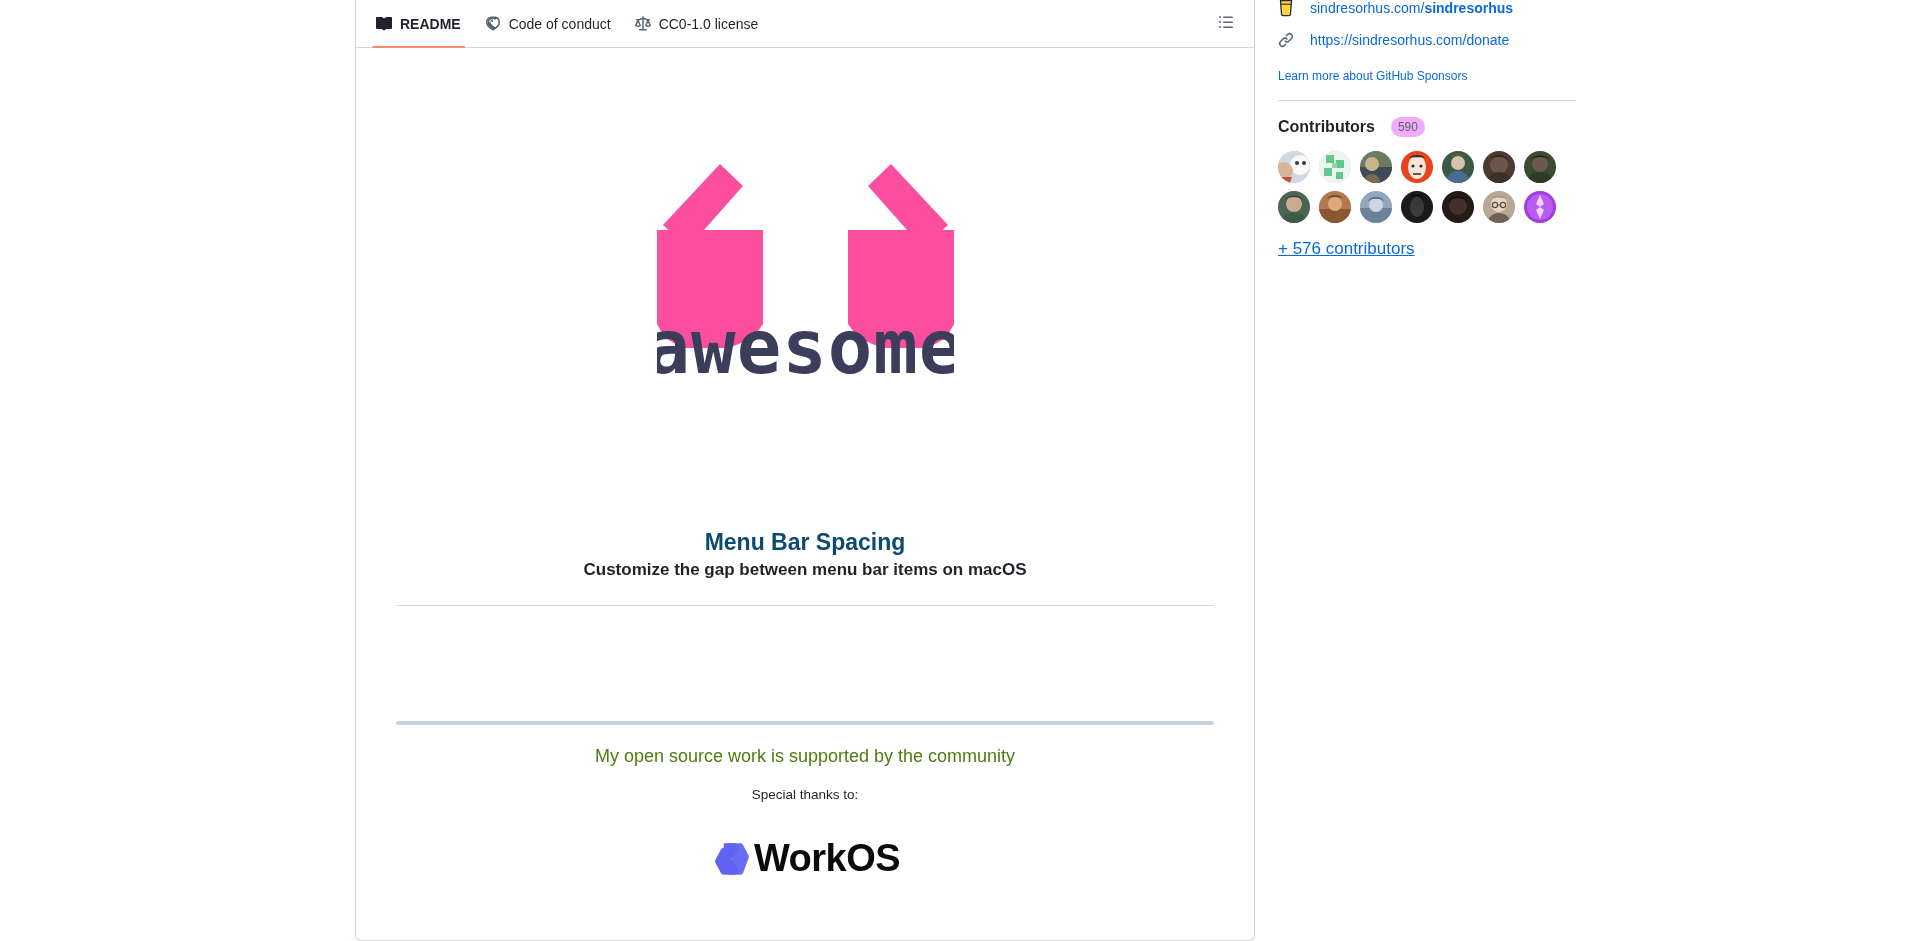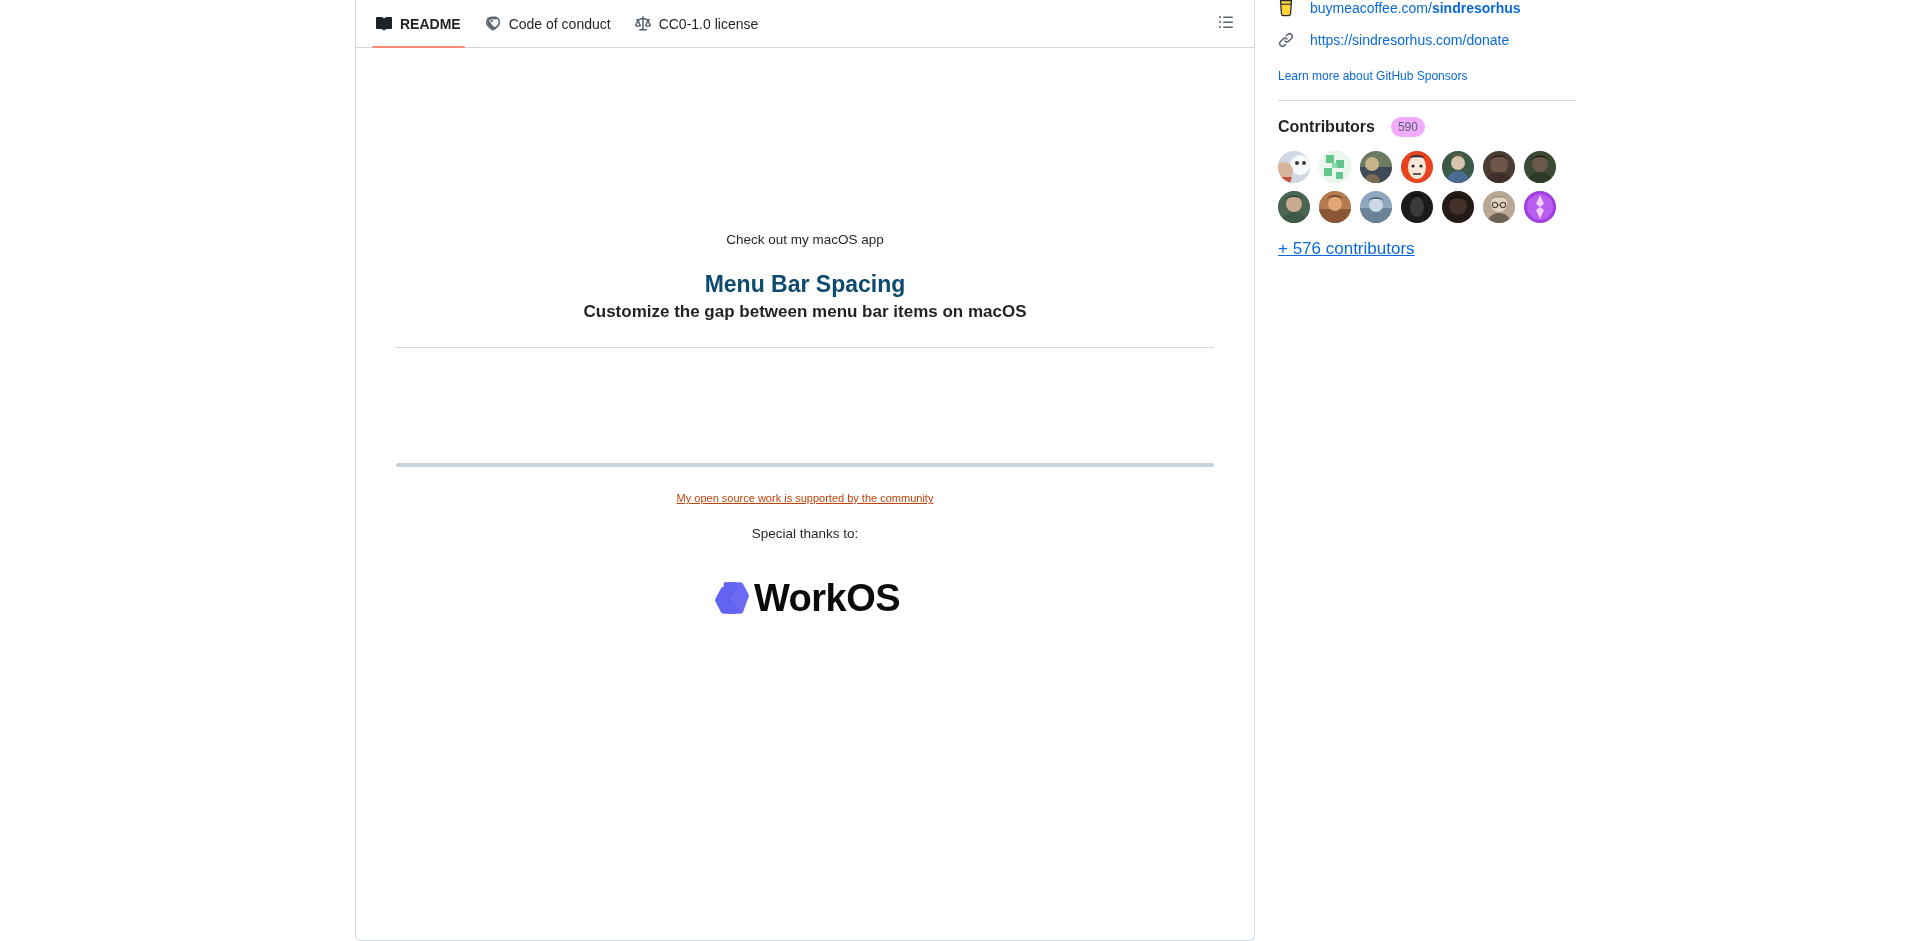--- a/index.html
+++ b/index.html
@@ -112,23 +112,22 @@
     background: #c9d1da;
     border: none;
     border-radius: 2px;
   }
 
   .support {
     margin-top: 21px;
     text-align: center;
   }
   .support a {
-    font-size: 11px;
-    color: #c2410c;
-    text-decoration: underline;
+    font-size: 18px;
+    color: #4d7c0f;
     cursor: pointer;
   }
   .thanks {
     margin-top: 20px;
     text-align: center;
     font-size: 13.5px;
     color: #1f2328;
   }
   .sponsor-logo {
     margin-top: 35px;
@@ -249,23 +248,38 @@
         <span>
           <svg width="16" height="16" viewBox="0 0 16 16" fill="currentColor">
             <path d="M5.75 2.5h8.5a.75.75 0 0 1 0 1.5h-8.5a.75.75 0 0 1 0-1.5Zm0 5h8.5a.75.75 0 0 1 0 1.5h-8.5a.75.75 0 0 1 0-1.5Zm0 5h8.5a.75.75 0 0 1 0 1.5h-8.5a.75.75 0 0 1 0-1.5ZM2 14a1 1 0 1 1 0-2 1 1 0 0 1 0 2Zm1-6a1 1 0 1 1-2 0 1 1 0 0 1 2 0ZM2 4a1 1 0 1 1 0-2 1 1 0 0 1 0 2Z"></path>
           </svg>
         </span>
       </div>
     </div>
 
     <div class="readme-body">
 
+      <div class="logo-wrap">
+        <svg class="logo-svg" width="297" height="220" viewBox="0 0 297 220">
+          <g fill="#FB4E9F">
+            <polygon points="0,72 0,166 8,180 26,190 72,190 96,180 106,166 106,112 0,112"></polygon>
+            <polygon points="191,72 191,112 297,112 297,72"></polygon>
+            <polygon points="191,112 191,166 201,180 225,190 271,190 289,180 297,166 297,112"></polygon>
+            <polygon points="0,72 0,112 106,112 106,72"></polygon>
+            <polygon points="6,67 63,6 86,28 31,90"></polygon>
+            <polygon points="291,67 234,6 211,28 266,90"></polygon>
+          </g>
+          <rect x="106" y="112" width="85" height="0" fill="#FB4E9F"></rect>
+          <g fill="#3B3D5B">
+            <text x="148" y="215" font-family="'DejaVu Sans Mono', monospace" font-size="74" font-weight="700" text-anchor="middle" letter-spacing="1">awesome</text>
+          </g>
+        </svg>
+      </div>
 
       <div class="promo">
-        <div class="promo-kicker">Check out my macOS app</div>
         <div class="promo-title">Menu Bar Spacing</div>
         <div class="promo-sub">Customize the gap between menu bar items on macOS</div>
       </div>
 
       <hr class="hr-thin">
       <hr class="hr-thick">
 
       <div class="support">
         <a>My open source work is supported by the community</a>
       </div>
@@ -285,21 +299,21 @@
 
   <div class="sidebar">
 
     <div class="funding-row" style="margin-top:-6px;">
       <span class="funding-icon">
         <svg width="16" height="18" viewBox="0 0 16 18">
           <path d="M2.5 1.5h11l-1 13.5a1.8 1.8 0 0 1-1.8 1.6H5.3a1.8 1.8 0 0 1-1.8-1.6L2.5 1.5Z" fill="#FFD43B" stroke="#24292f" stroke-width="1.3" stroke-linejoin="round"></path>
           <path d="M3.1 5.2h9.8" stroke="#24292f" stroke-width="1.1"></path>
         </svg>
       </span>
-      <span class="funding-link"><span>buymeacoffee.com/</span><b>sindresorhus</b></span>
+      <span class="funding-link"><span>sindresorhus.com/</span><b>sindresorhus</b></span>
     </div>
 
     <div class="funding-row" style="margin-top:4px;">
       <span class="funding-icon">
         <svg width="16" height="16" viewBox="0 0 16 16" fill="#59636e">
           <path d="M7.775 3.275a.75.75 0 0 0 1.06 1.06l1.25-1.25a2 2 0 1 1 2.83 2.83l-2.5 2.5a2 2 0 0 1-2.83 0 .75.75 0 0 0-1.06 1.06 3.5 3.5 0 0 0 4.95 0l2.5-2.5a3.5 3.5 0 0 0-4.95-4.95l-1.25 1.25Zm-4.69 9.64a2 2 0 0 1 0-2.83l2.5-2.5a2 2 0 0 1 2.83 0 .75.75 0 0 0 1.06-1.06 3.5 3.5 0 0 0-4.95 0l-2.5 2.5a3.5 3.5 0 0 0 4.95 4.95l1.25-1.25a.75.75 0 0 0-1.06-1.06l-1.25 1.25a2 2 0 0 1-2.83 0Z"></path>
         </svg>
       </span>
       <span class="funding-link">https://sindresorhus.com/donate</span>
     </div>

